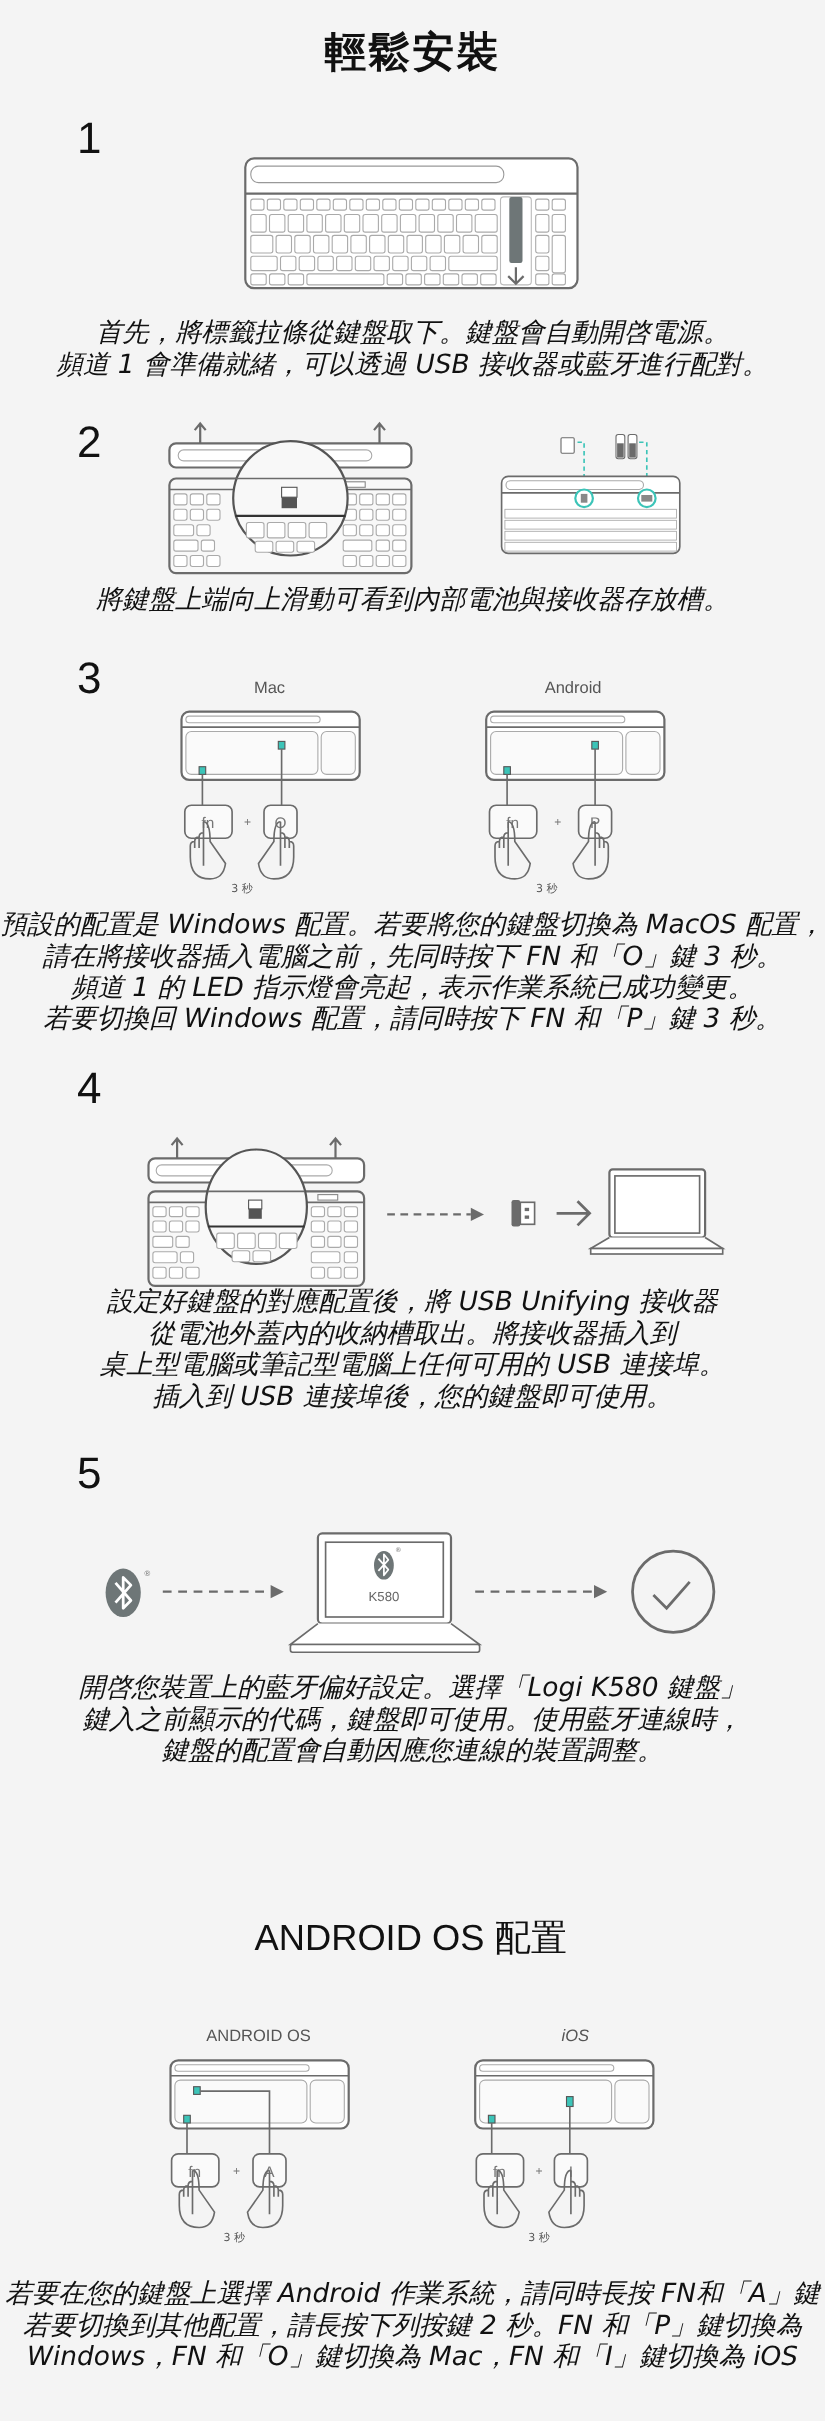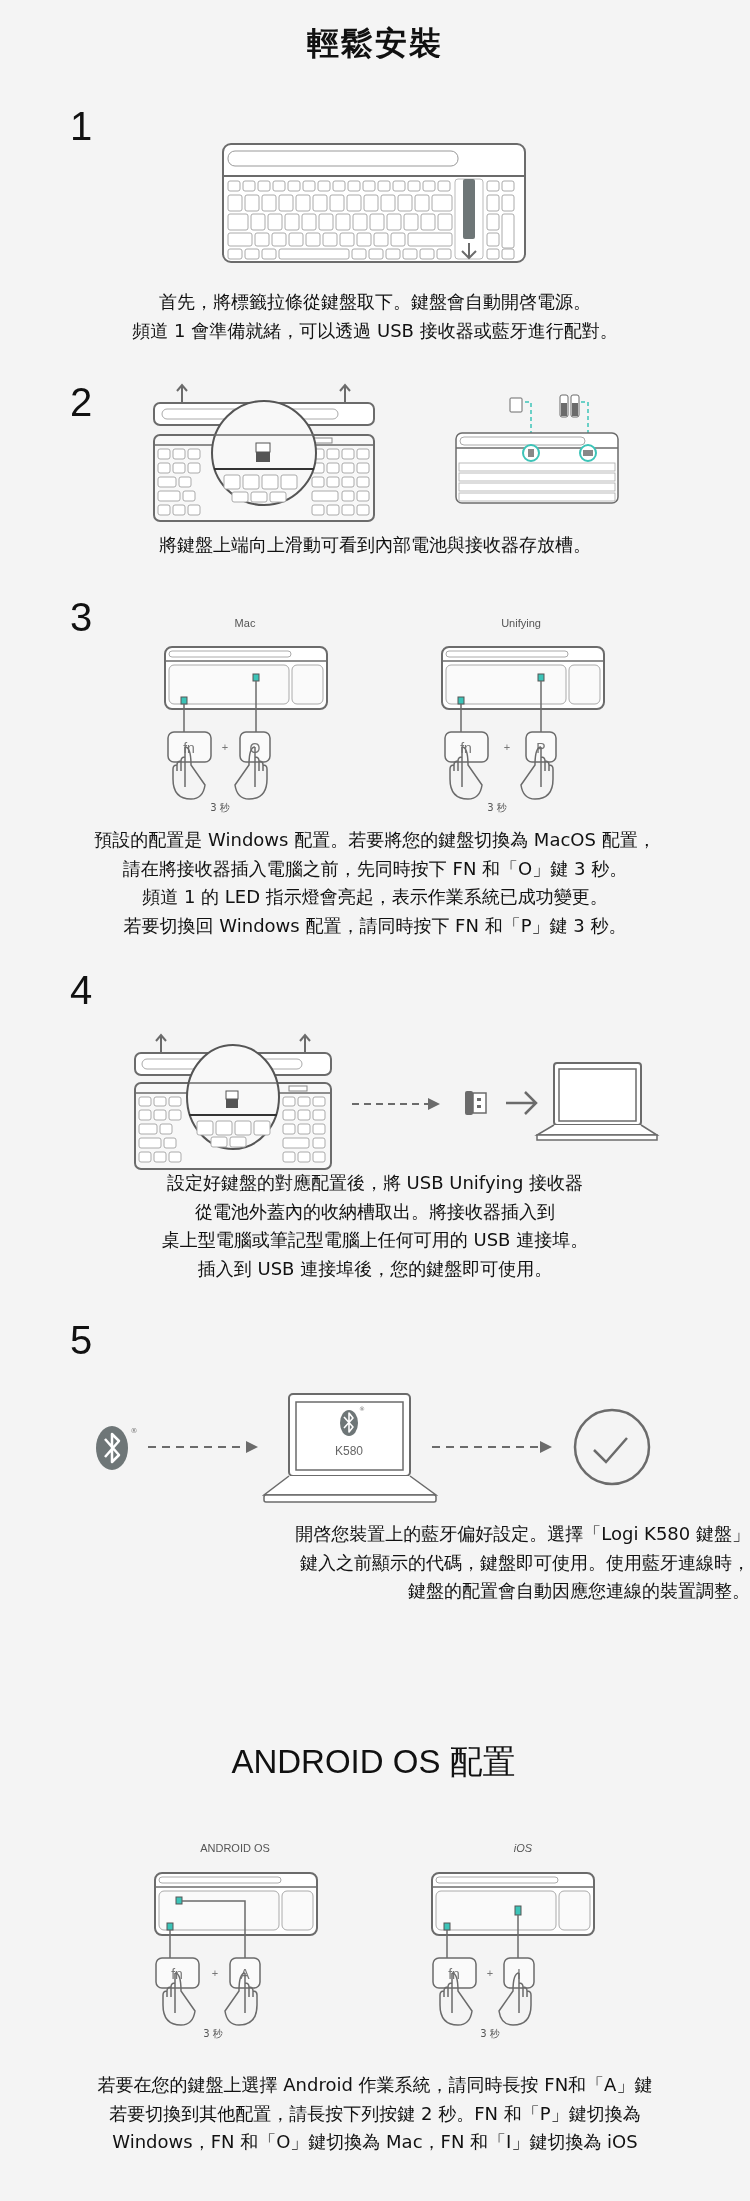--- a/index.html
+++ b/index.html
@@ -3,33 +3,33 @@
 <meta charset="utf-8">
 <style>
   html, body { margin: 0; padding: 0; }
   body {
     width: 750px; height: 2201px; background: #f4f4f4;
     font-family: "DejaVu Sans", "Liberation Sans", sans-serif;
     color: #111; position: relative; overflow: hidden;
   }
   .title {
     position: absolute; left: 0; width: 750px; text-align: center;
-    font-weight: bold; font-size: 32px; top: 22px; letter-spacing: 2px;
+    font-weight: bold; font-size: 38px; top: 22px; letter-spacing: 2px;
   }
   .step-num {
     position: absolute; left: 70px; font-size: 40px; font-weight: normal;
     font-family: "Liberation Sans", sans-serif;
   }
   .desc {
     position: absolute; left: 0; width: 750px; text-align: center;
-    font-size: 18px; line-height: 28.5px; color: #111;
+    font-size: 24px; line-height: 28.5px; color: #111; font-style: italic;
   }
   .desc div { white-space: nowrap; }
   .diag-label {
-    position: absolute; font-size: 11px; color: #555; text-align: center;
+    position: absolute; font-size: 15px; color: #555; text-align: center;
     font-family: "Liberation Sans", sans-serif;
   }
   .sec-title {
     position: absolute; left: 0; width: 747px; text-align: center;
     font-size: 33px; top: 1740px; font-family: "Liberation Sans", sans-serif;
   }
   svg { position: absolute; overflow: visible; }
   .line { stroke: #6b6b6b; stroke-width: 2; fill: none; }
   .line1 { stroke: #6b6b6b; stroke-width: 1.5; fill: none; }
   .teal { fill: #3cc4b8; stroke: #555; stroke-width: 1; }
@@ -209,21 +209,21 @@
   <rect x="73" y="56" width="6" height="8" fill="#888"></rect>
   <rect x="128" y="57" width="10" height="6" fill="#888"></rect>
 </svg>
 <div class="desc" style="top:531px;">
   <div>將鍵盤上端向上滑動可看到內部電池與接收器存放槽。</div>
 </div>
 
 <div class="step-num" style="top:595px;">3</div>
 
 <div class="diag-label" style="left:210px;top:617px;width:70px;">Mac</div>
-<div class="diag-label" style="left:486px;top:617px;width:70px;">Unifying</div>
+<div class="diag-label" style="left:486px;top:617px;width:70px;">Android</div>
 
 <svg style="left:163px;top:647px;" width="170" height="170" viewBox="0 0 170 170">
   <rect x="2" y="0" width="162" height="62" rx="7" fill="#fff" stroke="#6b6b6b" stroke-width="2"></rect>
   <rect x="6" y="4" width="122" height="6" rx="3" fill="#fff" stroke="#aaa"></rect>
   <line x1="2" y1="14" x2="164" y2="14" stroke="#6b6b6b" stroke-width="1.5"></line>
   <rect x="6" y="18" width="120" height="39" rx="5" fill="#fafafa" stroke="#aaa"></rect>
   <rect x="129" y="18" width="31" height="39" rx="5" fill="#fafafa" stroke="#aaa"></rect>
   <rect x="90" y="27" width="6" height="7" class="teal"></rect>
   <rect x="18" y="50" width="6" height="7" class="teal"></rect>
   <line x1="21" y1="57" x2="21" y2="85" class="line1"></line>
@@ -372,21 +372,21 @@
   <rect x="2" y="102" width="172" height="7" rx="2" fill="#fff" stroke="#6b6b6b" stroke-width="1.5"></rect>
 </svg>
 <svg style="left:432px;top:1440px;" width="122" height="14" viewBox="0 0 122 14">
   <line x1="0" y1="7" x2="108" y2="7" stroke="#6b6b6b" stroke-width="2" stroke-dasharray="8,6"></line>
   <path d="M108 1 L120 7 L108 13 Z" fill="#6b6b6b"></path>
 </svg>
 <svg style="left:573px;top:1408px;" width="80" height="80" viewBox="0 0 80 80">
   <circle cx="39" cy="39" r="37" fill="none" stroke="#6b6b6b" stroke-width="2.5"></circle>
   <path d="M21 42 L33 54 L54 30" stroke="#6b6b6b" stroke-width="2.5" fill="none"></path>
 </svg>
-<div class="desc" style="top:1520px;text-align:right;">
+<div class="desc" style="top:1520px;">
   <div>開啓您裝置上的藍牙偏好設定。選擇「Logi K580 鍵盤」</div>
   <div>鍵入之前顯示的代碼，鍵盤即可使用。使用藍牙連線時，</div>
   <div>鍵盤的配置會自動因應您連線的裝置調整。</div>
 </div>
 
 <div class="sec-title">ANDROID OS 配置</div>
 
 <div class="diag-label" style="left:180px;top:1842px;width:110px;">ANDROID OS</div>
 <div class="diag-label" style="left:493px;top:1842px;width:60px;font-style:italic;">iOS</div>
 

